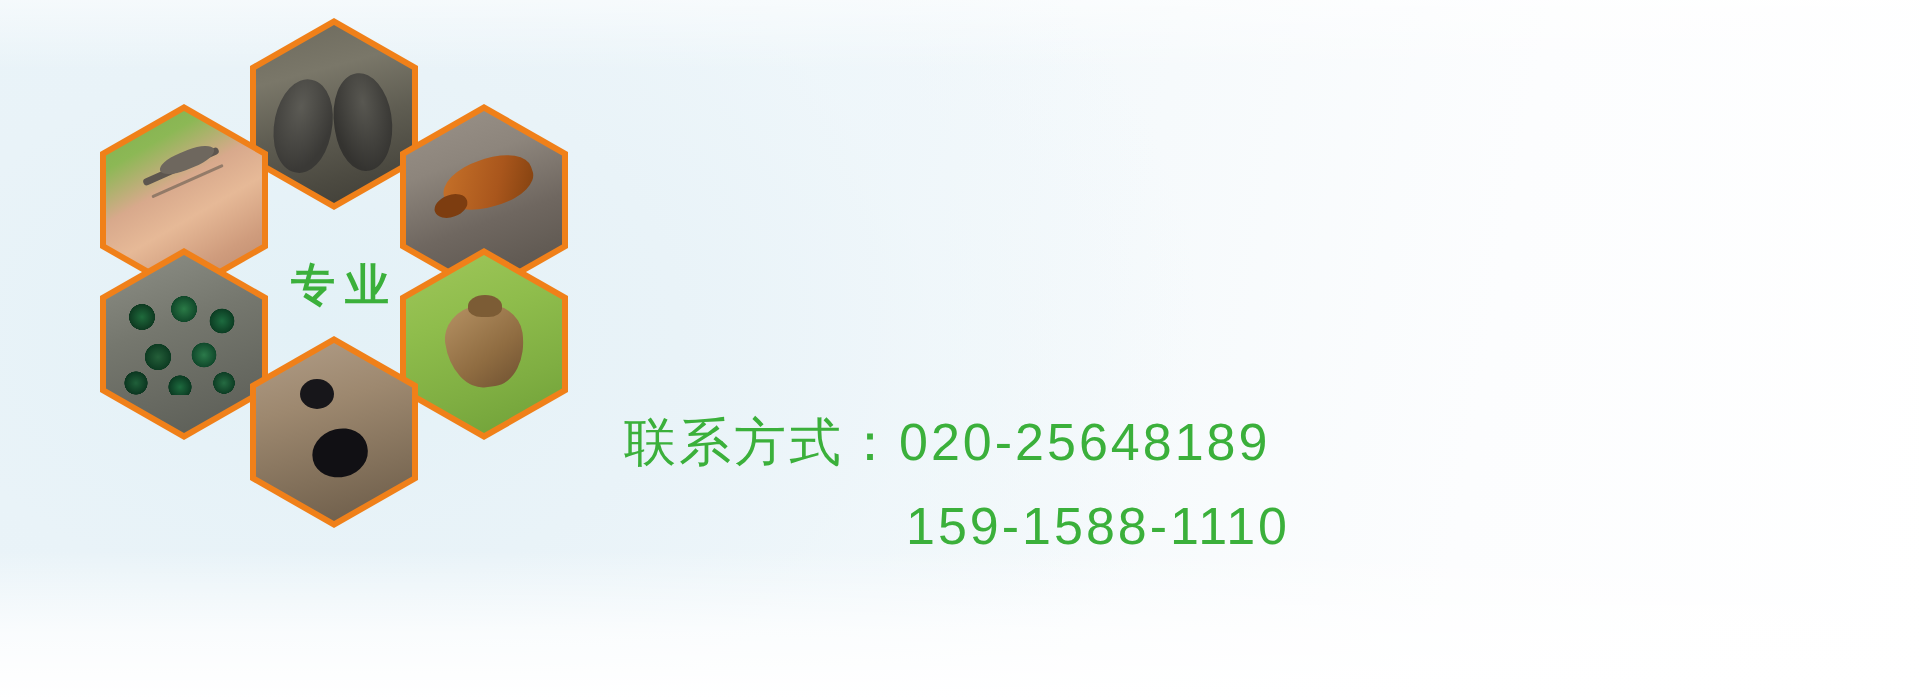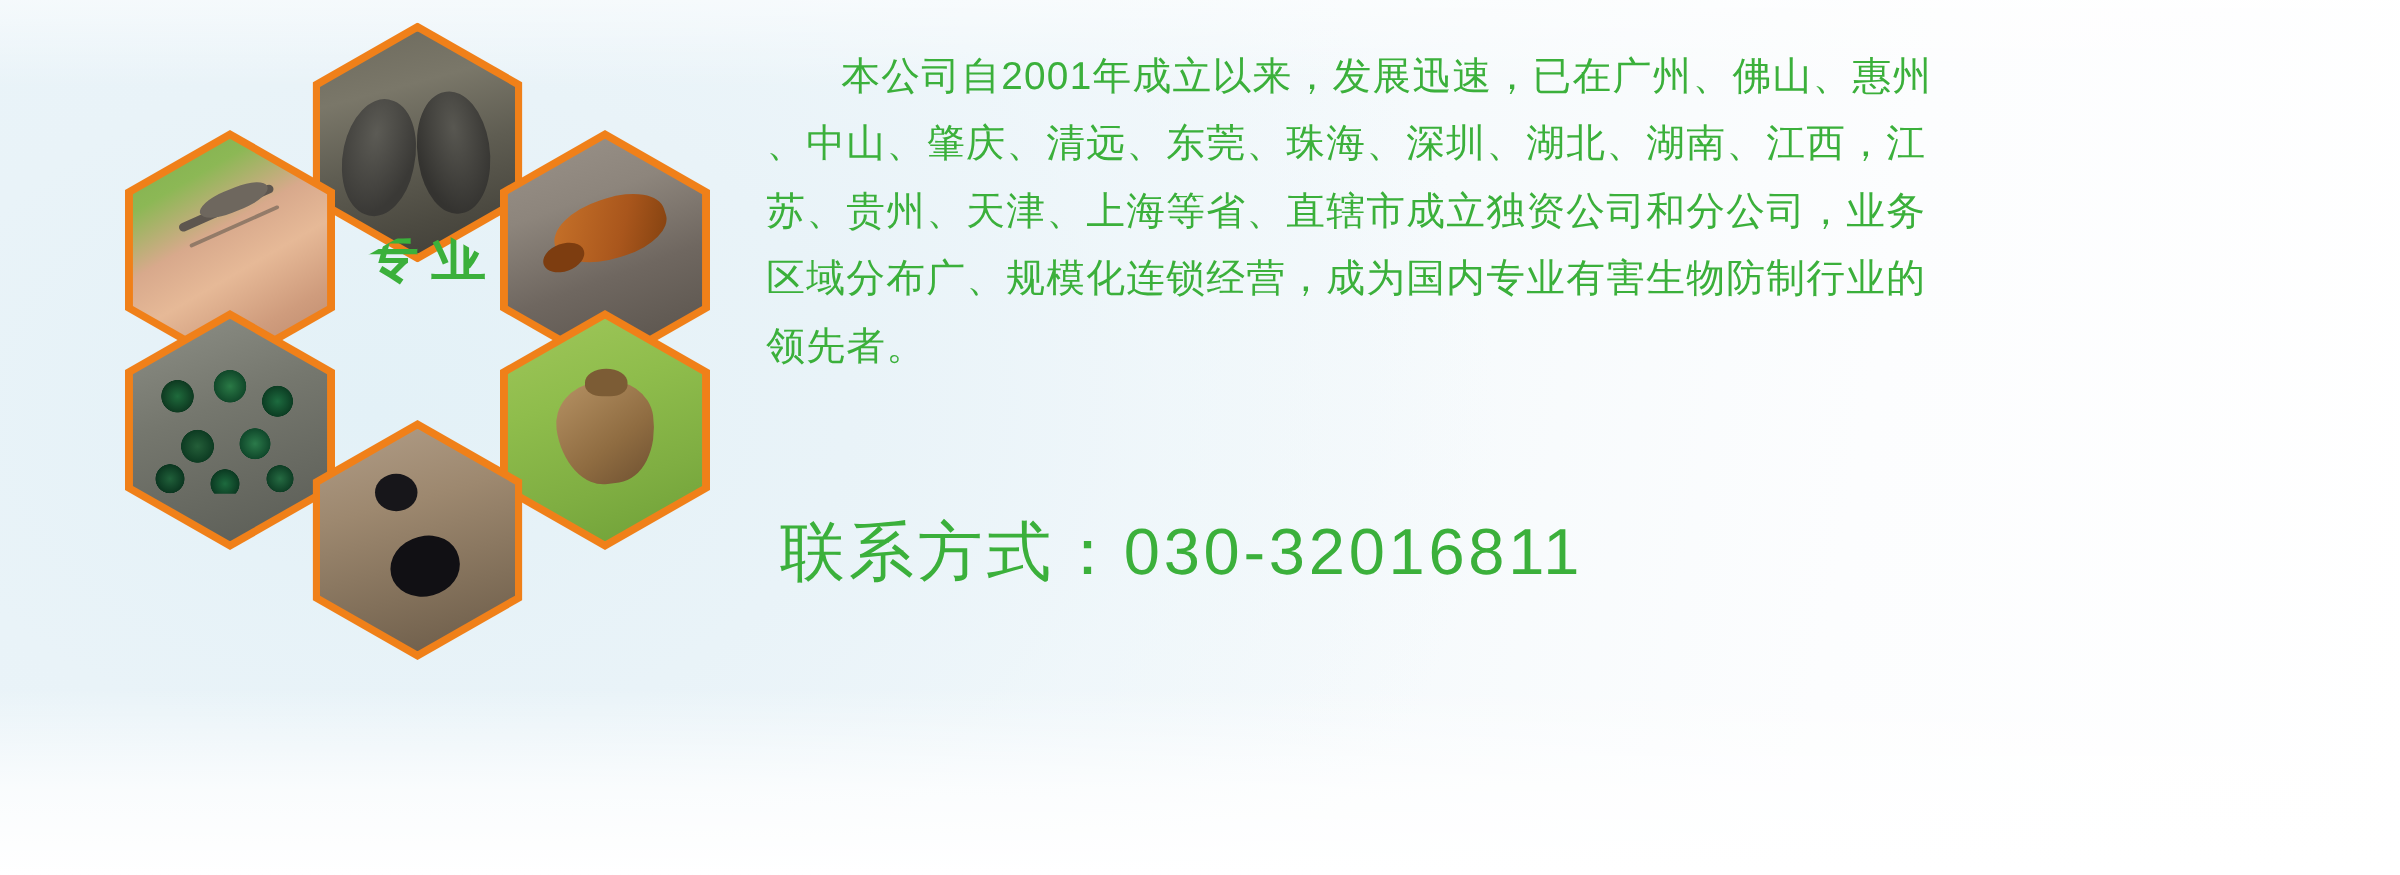--- a/index.html
+++ b/index.html
@@ -37,21 +37,21 @@
   .hex .inner{
     position:absolute;left:6px;top:7px;width:156px;height:178px;
     clip-path:polygon(50% 0%,100% 25%,100% 75%,50% 100%,0% 75%,0% 25%);
     overflow:hidden;
   }
   .hex .inner .art{position:absolute;left:0;top:0;width:100%;height:100%;}
 
   .hex-center{
     position:absolute;width:186px;height:212px;left:147px;top:170px;
     clip-path:polygon(50% 0%,100% 25%,100% 75%,50% 100%,0% 75%,0% 25%);
-    display:flex;flex-direction:column;align-items:center;justify-content:flex-start;
+    display:flex;flex-direction:column;align-items:center;justify-content:center;
     background:transparent;
   }
   .hex-center .ln{
     color:#3bb03b;font-weight:bold;font-size:44px;letter-spacing:10px;
     text-indent:10px;line-height:1.25;
     font-family:"Liberation Sans","DejaVu Sans",sans-serif;
   }
 
   
   .art.mosquito{background:linear-gradient(150deg,#7fae4e 0%,#8cb855 22%,#d8a98c 42%,#e6b997 58%,#cf9c7d 78%,#b9876a 100%);}
@@ -149,26 +149,20 @@
       <div class="inner">
           <div class="art ant"></div>
         </div>
     </div>
 
     <div class="hex-center">
       <div class="ln">专业</div>
     </div>
   </div>
 
-  <div class="copy">
-    <p class="first">本公司自2001年成立以来，发展迅速，已在广州、佛山、惠州</p>
-    <p>、中山、肇庆、清远、东莞、珠海、深圳、湖北、湖南、江西，江</p>
-    <p>苏、贵州、天津、上海等省、直辖市成立独资公司和分公司，业务</p>
-    <p>区域分布广、规模化连锁经营，成为国内专业有害生物防制行业的</p>
-    <p>领先者。</p>
-  </div>
 
   <div class="contact">
-    <div class="line line1">联系方式：030-32016811</div>
+    <div class="line line1">联系方式：020-25648189</div>
+    <div class="line line2">159-1588-1110</div>
   </div>
 
   <div class="wash-bottom"></div>
 </div>
 
 </body></html>

